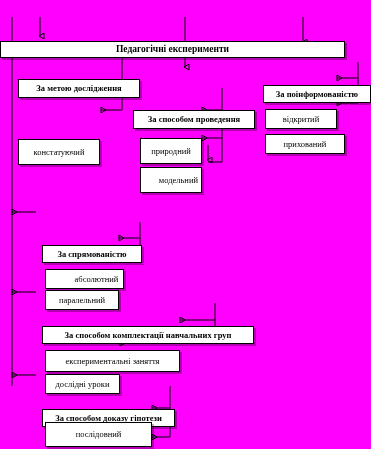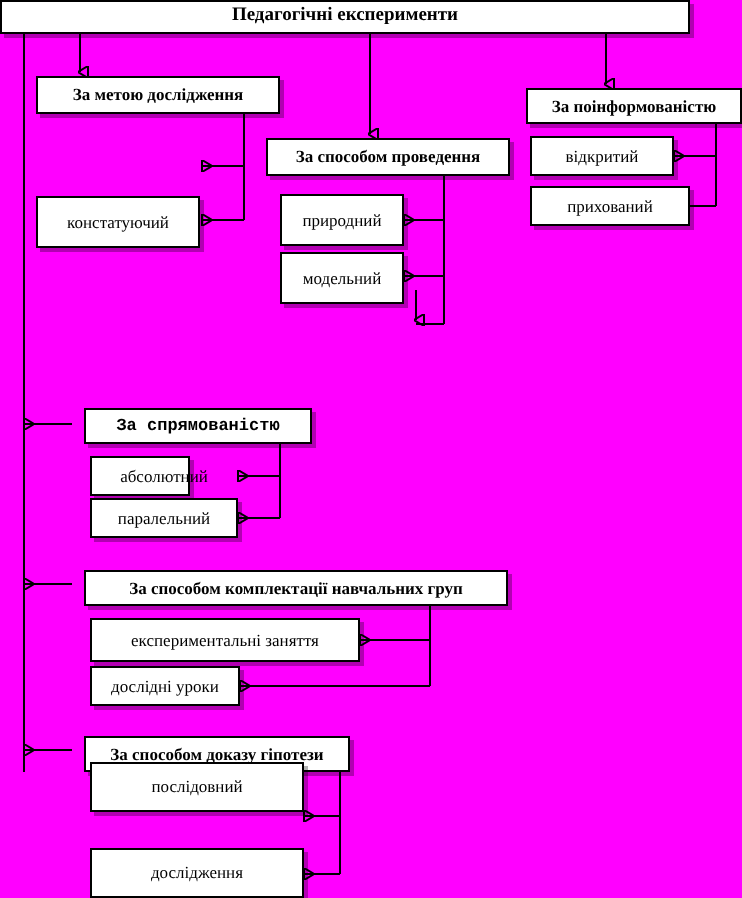--- a/index.html
+++ b/index.html
@@ -26,20 +26,21 @@
     background: #FFFFFF;
     border: 1px solid #000000;
     box-shadow: 2px 2px 0 rgba(0,0,0,0.30);
     display: flex;
     align-items: center;
     justify-content: center;
     text-align: center;
     color: #000000;
     line-height: 1.05;
     z-index: 3;
+    margin-top: 41px;
   }
   .node span {
     display: block;
     padding: 0 3px;
     white-space: nowrap;
   }
   .root {
     font-weight: bold;
     font-size: 9.5px;
   }
@@ -132,38 +133,38 @@
   <div class="node leaf" style="left:18px; top:98px; width:82px; height:26px;">
     <span>констатуючий</span>
   </div>
 
   <div class="node cat" style="left:133px; top:69px; width:122px; height:19px;">
     <span>За способом проведення</span>
   </div>
   <div class="node leaf" style="left:140px; top:97px; width:62px; height:26px;">
     <span>природний</span>
   </div>
-  <div class="node leaf" style="left:140px; top:126px; width:62px; height:26px;">
+  <div class="node leaf" style="left:140px; top:126px; width:62px; height:26px;justify-content:flex-end;">
     <span>модельний</span>
   </div>
 
   <div class="node cat" style="left:263px; top:44px; width:108px; height:18px;">
     <span>За поінформованістю</span>
   </div>
   <div class="node leaf" style="left:265px; top:68px; width:72px; height:20px;">
     <span>відкритий</span>
   </div>
   <div class="node leaf" style="left:265px; top:93px; width:80px; height:20px;">
     <span>прихований</span>
   </div>
 
-  <div class="node cat" style="left:42px; top:204px; width:114px; height:18px;font-family:Liberation Mono, monospace;">
+  <div class="node cat" style="left:42px; top:204px; width:100px; height:18px;">
     <span>За спрямованістю</span>
   </div>
-  <div class="node leaf" style="left:45px; top:228px; width:50px; height:20px;padding-left:24px;">
+  <div class="node leaf" style="left:45px; top:228px; width:79px; height:20px;padding-left:24px;">
     <span>абсолютний</span>
   </div>
   <div class="node leaf" style="left:45px; top:249px; width:74px; height:20px;">
     <span>паралельний</span>
   </div>
 
   <div class="node cat" style="left:42px; top:285px; width:212px; height:18px;text-align:center;">
     <span>За способом комплектації навчальних груп</span>
   </div>
   <div class="node leaf" style="left:45px; top:309px; width:135px; height:22px;">

